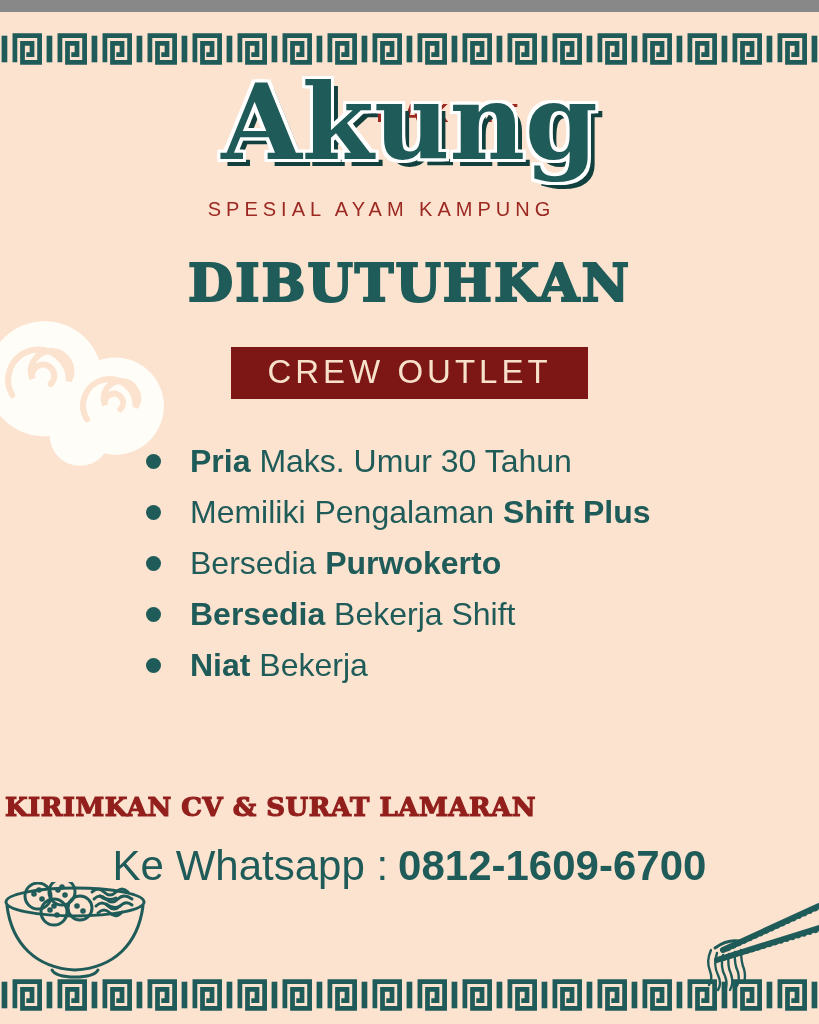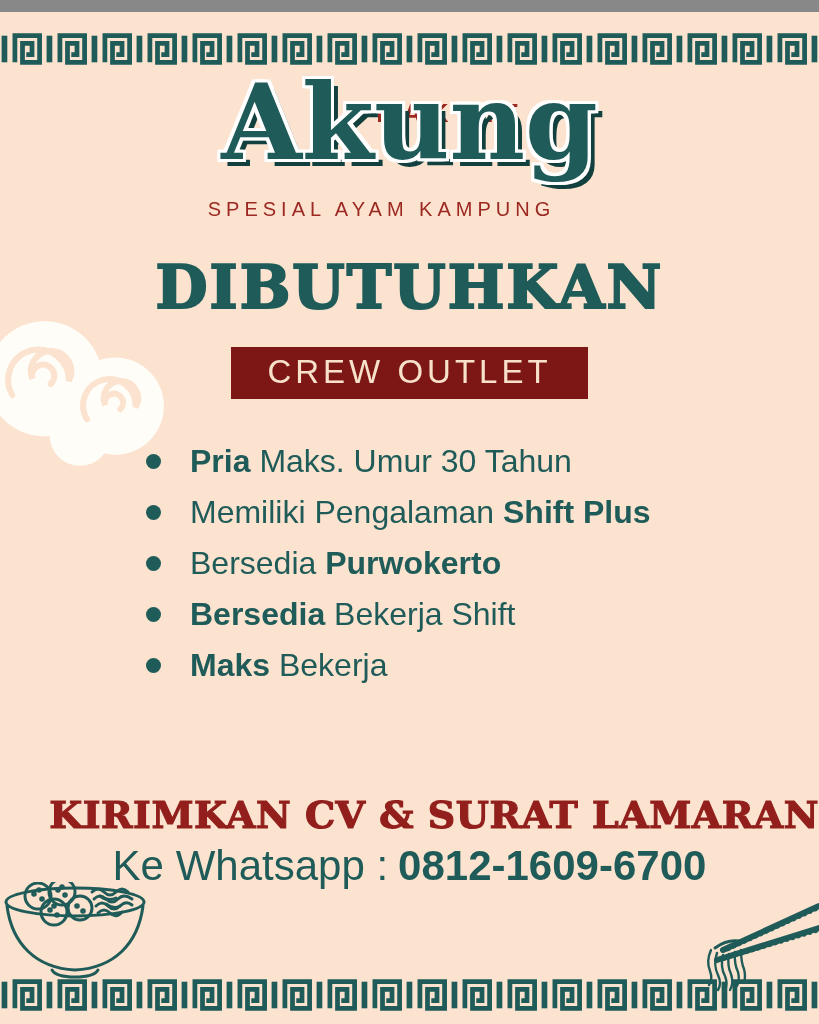--- a/index.html
+++ b/index.html
@@ -26,35 +26,35 @@
     letter-spacing:8px;}
   .brand-name{position:absolute;top:46px;left:0;right:0;text-align:center;
     font-family:"DejaVu Serif",serif;font-weight:700;font-size:104px;line-height:1.25;
     color:var(--teal);
     text-shadow:-3px -3px 0 #fff,3px -3px 0 #fff,-3px 3px 0 #fff,3px 3px 0 #fff,
       -3px 0 0 #fff,3px 0 0 #fff,0 -3px 0 #fff,0 3px 0 #fff,7px 7px 0 var(--teal-dark);}
   .brand-tagline{position:absolute;top:186px;left:0;right:0;text-align:center;
     transform:translateX(-28px);color:var(--red);font-size:20px;letter-spacing:5px;}
   
   .headline{position:absolute;top:240px;left:0;right:0;text-align:center;
-    font-family:"DejaVu Serif",serif;font-weight:700;font-size:60px;letter-spacing:2px;
+    font-family:"DejaVu Serif",serif;font-weight:700;font-size:52px;letter-spacing:2px;
     color:var(--teal);-webkit-text-stroke:2.2px var(--teal);}
   
   .badge-row{position:absolute;top:335px;left:0;right:0;text-align:center;}
   .badge{display:inline-block;background:var(--badge-bg);color:var(--badge-text);
     font-size:33px;letter-spacing:4px;padding:6px 36px 8px 36px;}
   
   .req-list{position:absolute;top:424px;left:146px;right:30px;list-style:none;}
   .req-list li{display:flex;align-items:center;height:51px;font-size:32px;color:var(--teal);}
   .req-list .dot{width:15px;height:15px;border-radius:50%;background:var(--teal);
     margin-right:29px;flex:0 0 15px;}
   .req-list b{font-weight:700;}
   
-  .cta{position:absolute;top:780px;left:12px;right:0;text-align:right;
-    font-family:"DejaVu Serif",serif;font-weight:700;font-size:38px;letter-spacing:.5px;
+  .cta{position:absolute;top:780px;left:5px;right:0;text-align:left;
+    font-family:"DejaVu Serif",serif;font-weight:700;font-size:26px;letter-spacing:.5px;
     color:var(--cta-red);-webkit-text-stroke:1.2px var(--cta-red);}
   .whatsapp{position:absolute;top:830px;left:0;right:0;text-align:center;
     font-size:42px;color:var(--teal);}
   .whatsapp .num{font-weight:700;margin-left:10px;}
   
   .cloud{position:absolute;left:-6px;top:304px;width:182px;height:152px;}
   .cloud .lobe{fill:var(--cloud);}
   .cloud .swirl{fill:none;stroke:var(--bg);stroke-width:6;stroke-linecap:round;}
   .bowl{position:absolute;left:2px;top:870px;width:148px;height:97px;}
   .bowl *{stroke:var(--teal);fill:none;stroke-width:3;stroke-linecap:round;}
@@ -179,21 +179,21 @@
       <li>
         <span class="dot"></span>
         <span><span>Bersedia </span><b>Purwokerto</b></span>
       </li>
       <li>
         <span class="dot"></span>
         <span><b>Bersedia</b><span> Bekerja Shift</span></span>
       </li>
       <li>
         <span class="dot"></span>
-        <span><b>Maks</b><span> Bekerja</span></span>
+        <span><b>Niat</b><span> Bekerja</span></span>
       </li>
     </ul>
 
   <div class="cta">KIRIMKAN CV &amp; SURAT LAMARAN</div>
 
   <div class="whatsapp">
     <span>Ke Whatsapp :</span><span class="num">0812-1609-6700</span>
   </div>
 
   <svg class="bowl" viewBox="0 0 148 97">

